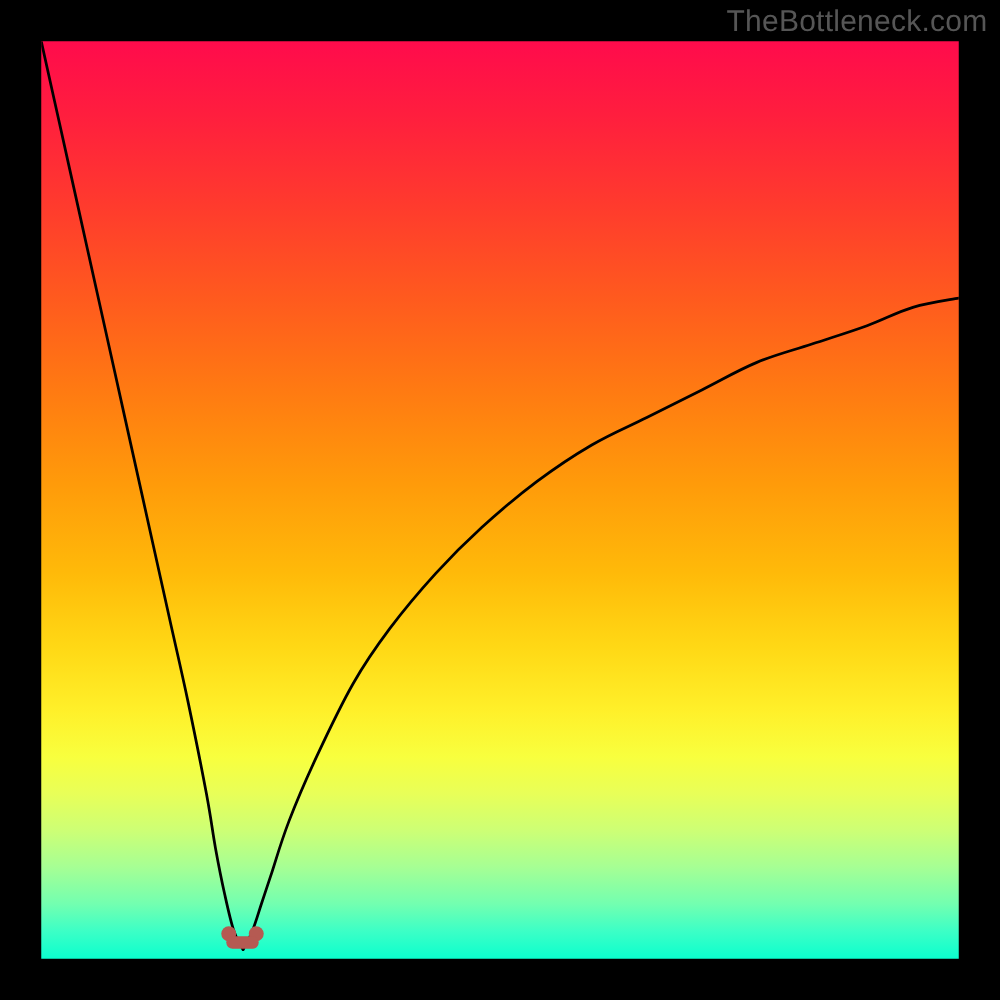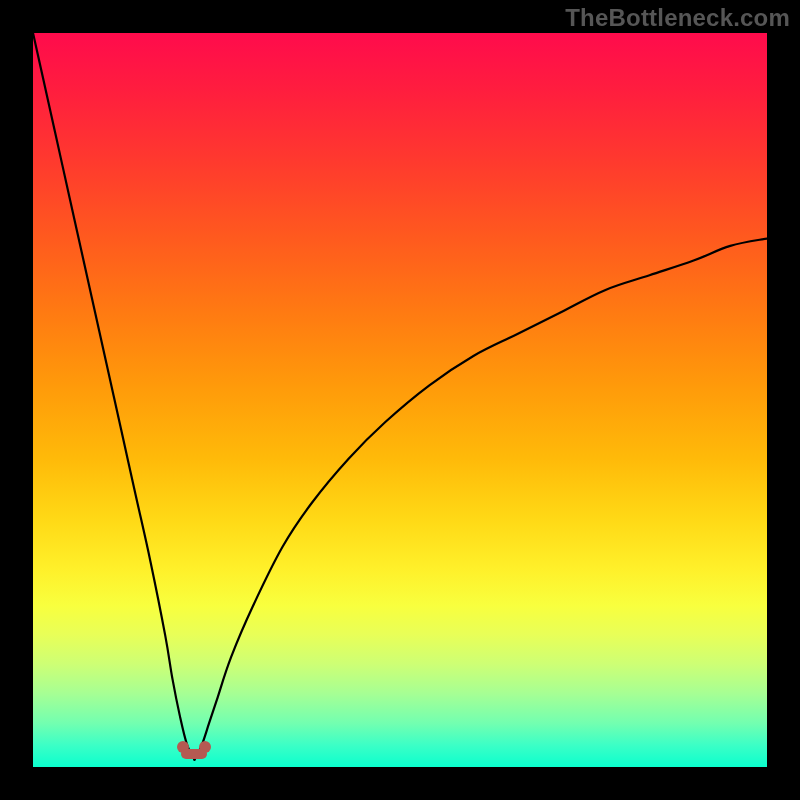--- a/index.html
+++ b/index.html
@@ -9,21 +9,21 @@
     width: 800px;
     height: 800px;
     background: #000;
   }
   .watermark {
     position: absolute;
     top: 4px;
     right: 10px;
     font-family: Arial, Helvetica, sans-serif;
     font-size: 24px;
-    font-weight: 700;
+    font-weight: 400;
     color: #565656;
     letter-spacing: 0.2px;
     z-index: 5;
   }
   .plot-frame {
     position: absolute;
     left: 33px;
     top: 33px;
     width: 734px;
     height: 734px;

